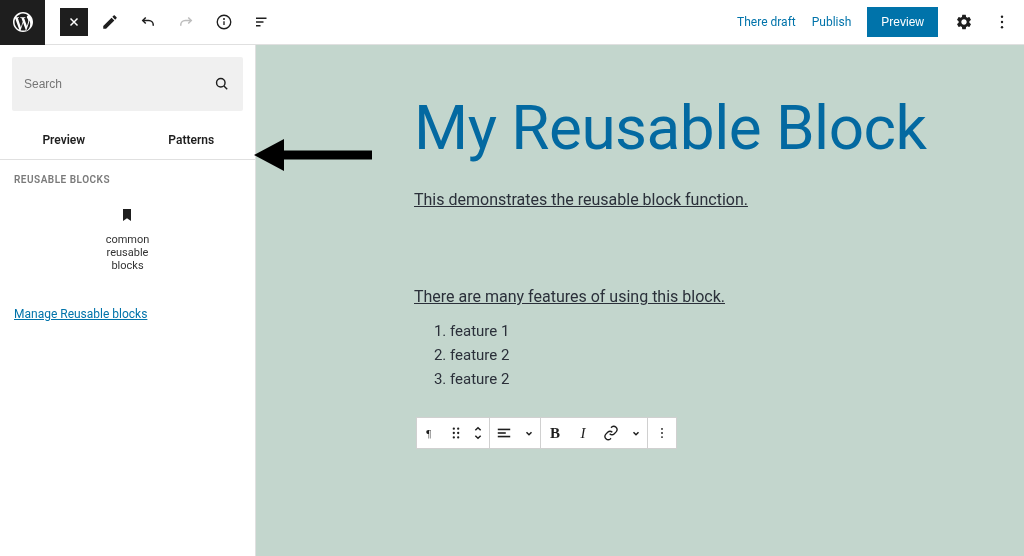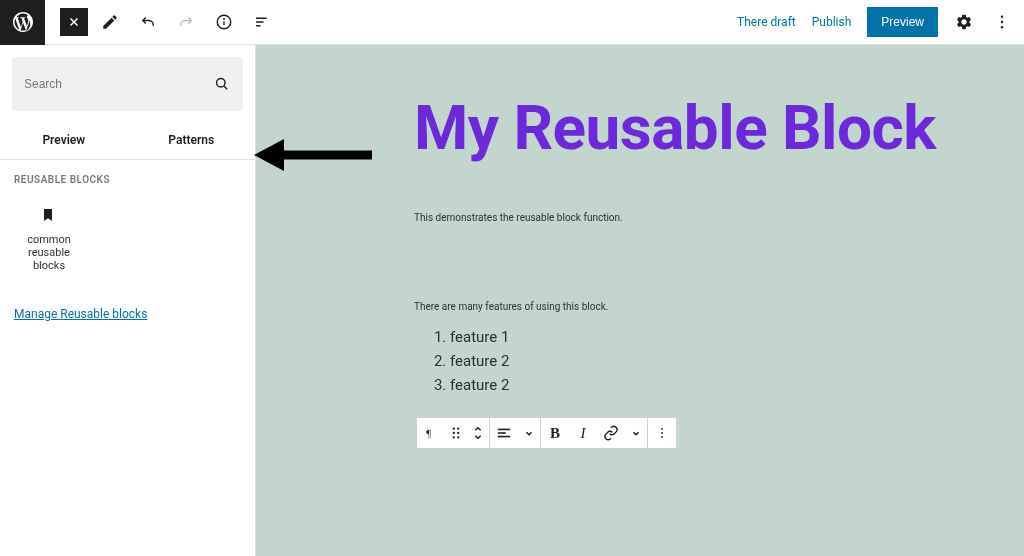--- a/index.html
+++ b/index.html
@@ -25,31 +25,31 @@
   .search { display: flex; align-items: center; background: #f0f0f0; border-radius: 2px; padding: 0 12px; height: 54px; }
   .search input { flex: 1; border: none; background: transparent; font-size: 12px; outline: none; color: #555; }
   .search .sicon { width: 18px; height: 18px; color: #1e1e1e; }
 
   .tabs { display: flex; border-bottom: 1px solid #e0e0e0; }
   .tab { flex: 1; text-align: center; font-size: 12px; font-weight: 600; padding: 10px 0 12px; cursor: pointer; color: #1e1e1e; }
   .tab.active { box-shadow: inset 0 -3px 0 #0073aa; }
   .tab:nth-child(3).active { box-shadow: inset 0 -3px 0 #007cba; }
 
   .section-title { font-size: 10px; font-weight: 600; color: #7a7a7a; letter-spacing: 0.5px; padding: 14px 14px 6px; text-transform: uppercase; }
-  .block-grid { display: flex; flex-wrap: wrap; padding: 6px 10px; }
+  .block-grid { display: flex; flex-wrap: wrap; padding: 6px 10px; justify-content: center; }
   .block-item { width: 78px; display: flex; flex-direction: column; align-items: center; padding: 10px 4px; cursor: pointer; text-align: center; font-size: 11px; color: #333; line-height: 1.2; }
   .block-item .bicon { width: 18px; height: 18px; margin-bottom: 8px; color: #1e1e1e; }
   .manage-link { padding: 14px; }
   .manage-link a { color: #0073aa; font-size: 12px; text-decoration: underline; cursor: pointer; }
 
   
   .canvas-wrap { flex: 1; background: #c3d6cd; overflow: hidden; position: relative; }
   .canvas { padding: 50px 0 0 158px; color: #2c3338; }
-  .post-title { font-size: 62px; font-weight: 700; line-height: 1.05; letter-spacing: -0.5px; color: #6d28d9; margin-bottom: 52px;}
-  .post-body p { font-size: 10px; margin-bottom: 16px; color: #2b303a; }
+  .post-title { font-size: 62px; font-weight: 400; line-height: 1.05; letter-spacing: -0.5px; color: #0369a1; margin-bottom: 30px;}
+  .post-body p { font-size: 16px; margin-bottom: 16px; color: #2b303a; text-decoration: underline; }
   .h2-cut { font-size: 34px; font-weight: 400; color: #2b303a; margin-top: 26px; }
   .ol { list-style: decimal; padding-left: 22px; margin-left: 14px; margin-top: 12px; }
   .ol li { font-size: 15px; color: #2b303a; margin-bottom: 6px; }
 
   
   .block-toolbar { position: absolute; left: 416px; top: 372px; display: flex; background: #fff; border: 1px solid #d0d0d0; height: 32px; }
   .bt-group { display: flex; align-items: center; border-right: 1px solid #d0d0d0; }
   .bt-group:last-child { border-right: none; }
   .bt-btn { width: 28px; height: 30px; display: flex; align-items: center; justify-content: center; cursor: pointer; color: #1e1e1e; font-size: 14px; }
   .bt-btn.narrow { width: 22px; }

